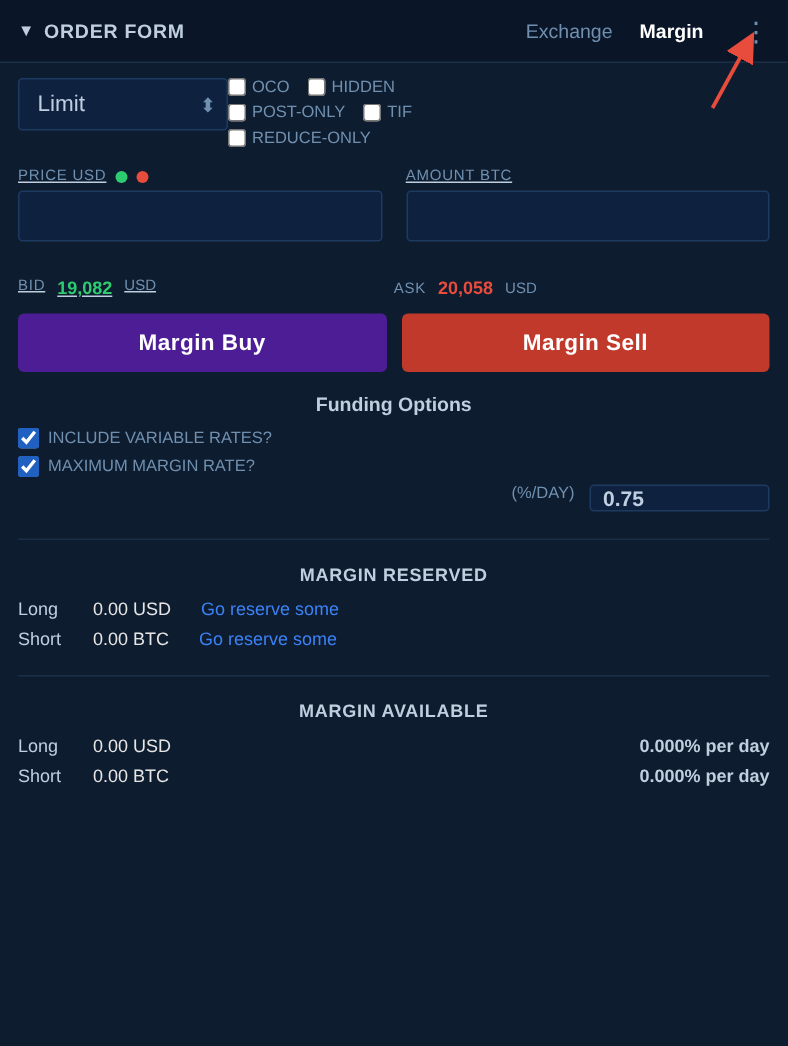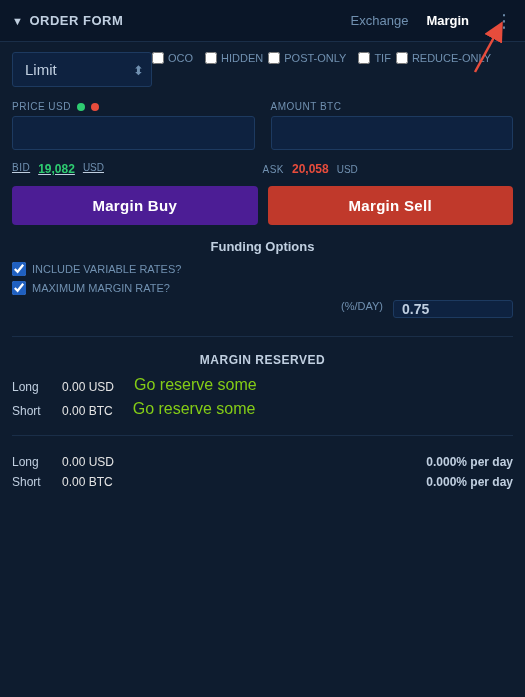--- a/index.html
+++ b/index.html
@@ -94,21 +94,21 @@
       top: 50%;
       transform: translateY(-50%);
       color: #7090b0;
       pointer-events: none;
       font-size: 13px;
     }
 
     
     .checkboxes-panel {
       display: flex;
-      flex-direction: row;
+      flex-direction: column;
       gap: 5px;
       flex: 1;
     }
     .checkbox-row {
       display: flex;
       align-items: center;
       gap: 12px;
     }
     .checkbox-item {
       display: flex;
@@ -121,22 +121,23 @@
       width: 12px;
       height: 12px;
       accent-color: #2060a0;
       cursor: pointer;
     }
 
     
     .fields-row {
       display: flex;
       gap: 16px;
-      margin-bottom: 8px;
+      margin-bottom: 20px;
       margin-top: 6px;
+      text-decoration: underline;
     }
     .field-group {
       flex: 1;
       display: flex;
       flex-direction: column;
       gap: 4px;
     }
     .field-label {
       font-size: 10px;
       color: #7090b0;
@@ -307,22 +308,22 @@
       width: 50px;
       color: #c0cfe0;
       font-size: 12px;
     }
     .margin-row-value {
       color: #e5e5e5;
       font-size: 12px;
       margin-right: 20px;
     }
     .margin-link {
-      color: #84cc16;
-      font-size: 16px;
+      color: #3b82f6;
+      font-size: 12px;
       cursor: pointer;
       text-decoration: none;
     }
     .margin-row-right {
       margin-left: auto;
       font-weight: bold;
       font-size: 12px;
       color: #c0cfe0;
     }
     .divider {
@@ -475,20 +476,21 @@
       <div class="margin-row">
         <span class="margin-row-label">Short</span>
         <span class="margin-row-value">0.00 BTC</span>
         <a class="margin-link">Go reserve some</a>
       </div>
     </div>
 
     <hr class="divider">
 
     <div class="margin-section">
+      <div class="margin-section-title">MARGIN AVAILABLE</div>
       <div class="margin-row">
         <span class="margin-row-label">Long</span>
         <span class="margin-row-value">0.00 USD</span>
         <span class="margin-row-right">0.000% per day</span>
       </div>
       <div class="margin-row">
         <span class="margin-row-label">Short</span>
         <span class="margin-row-value">0.00 BTC</span>
         <span class="margin-row-right">0.000% per day</span>
       </div>

